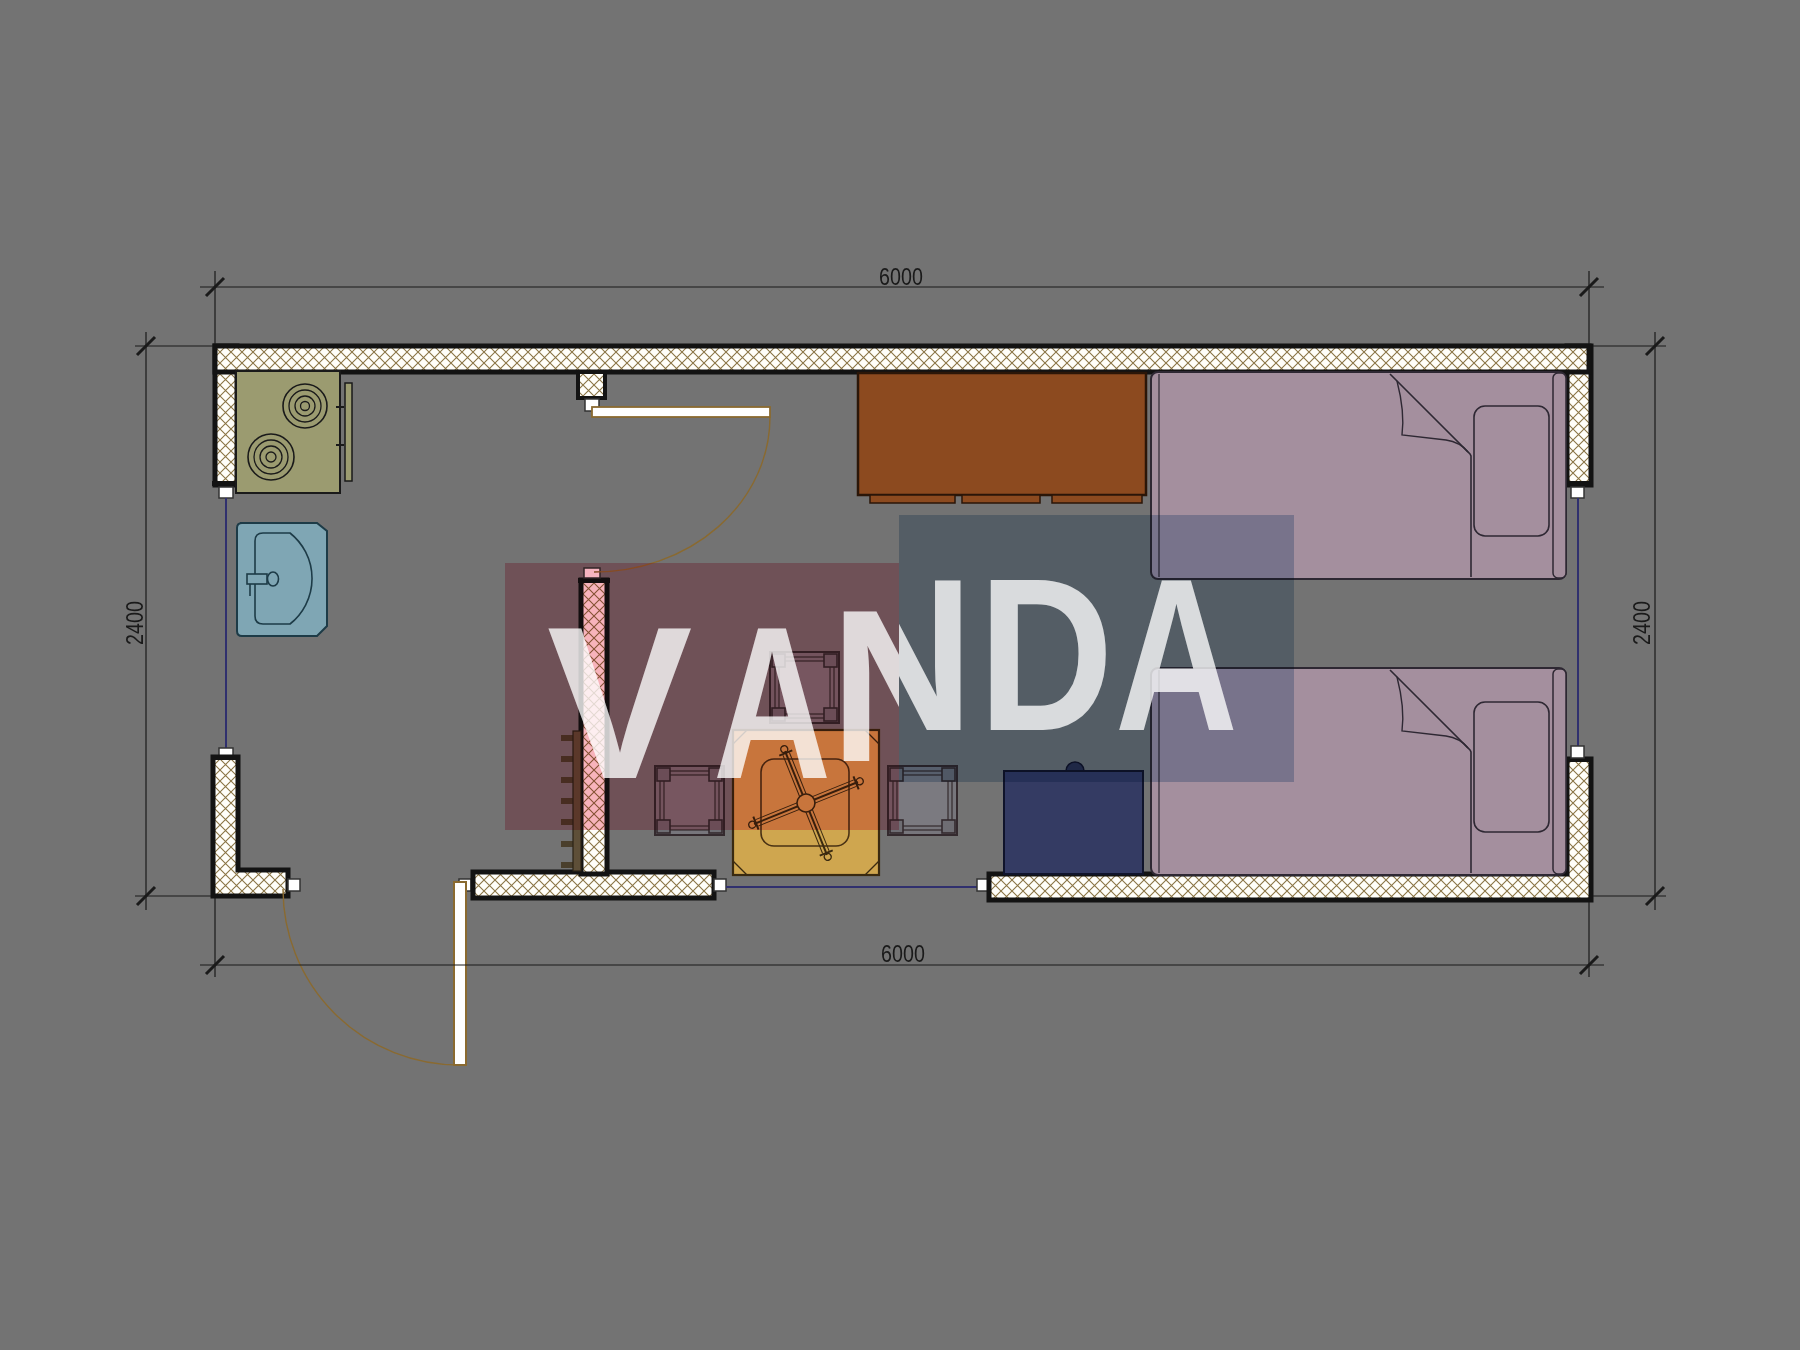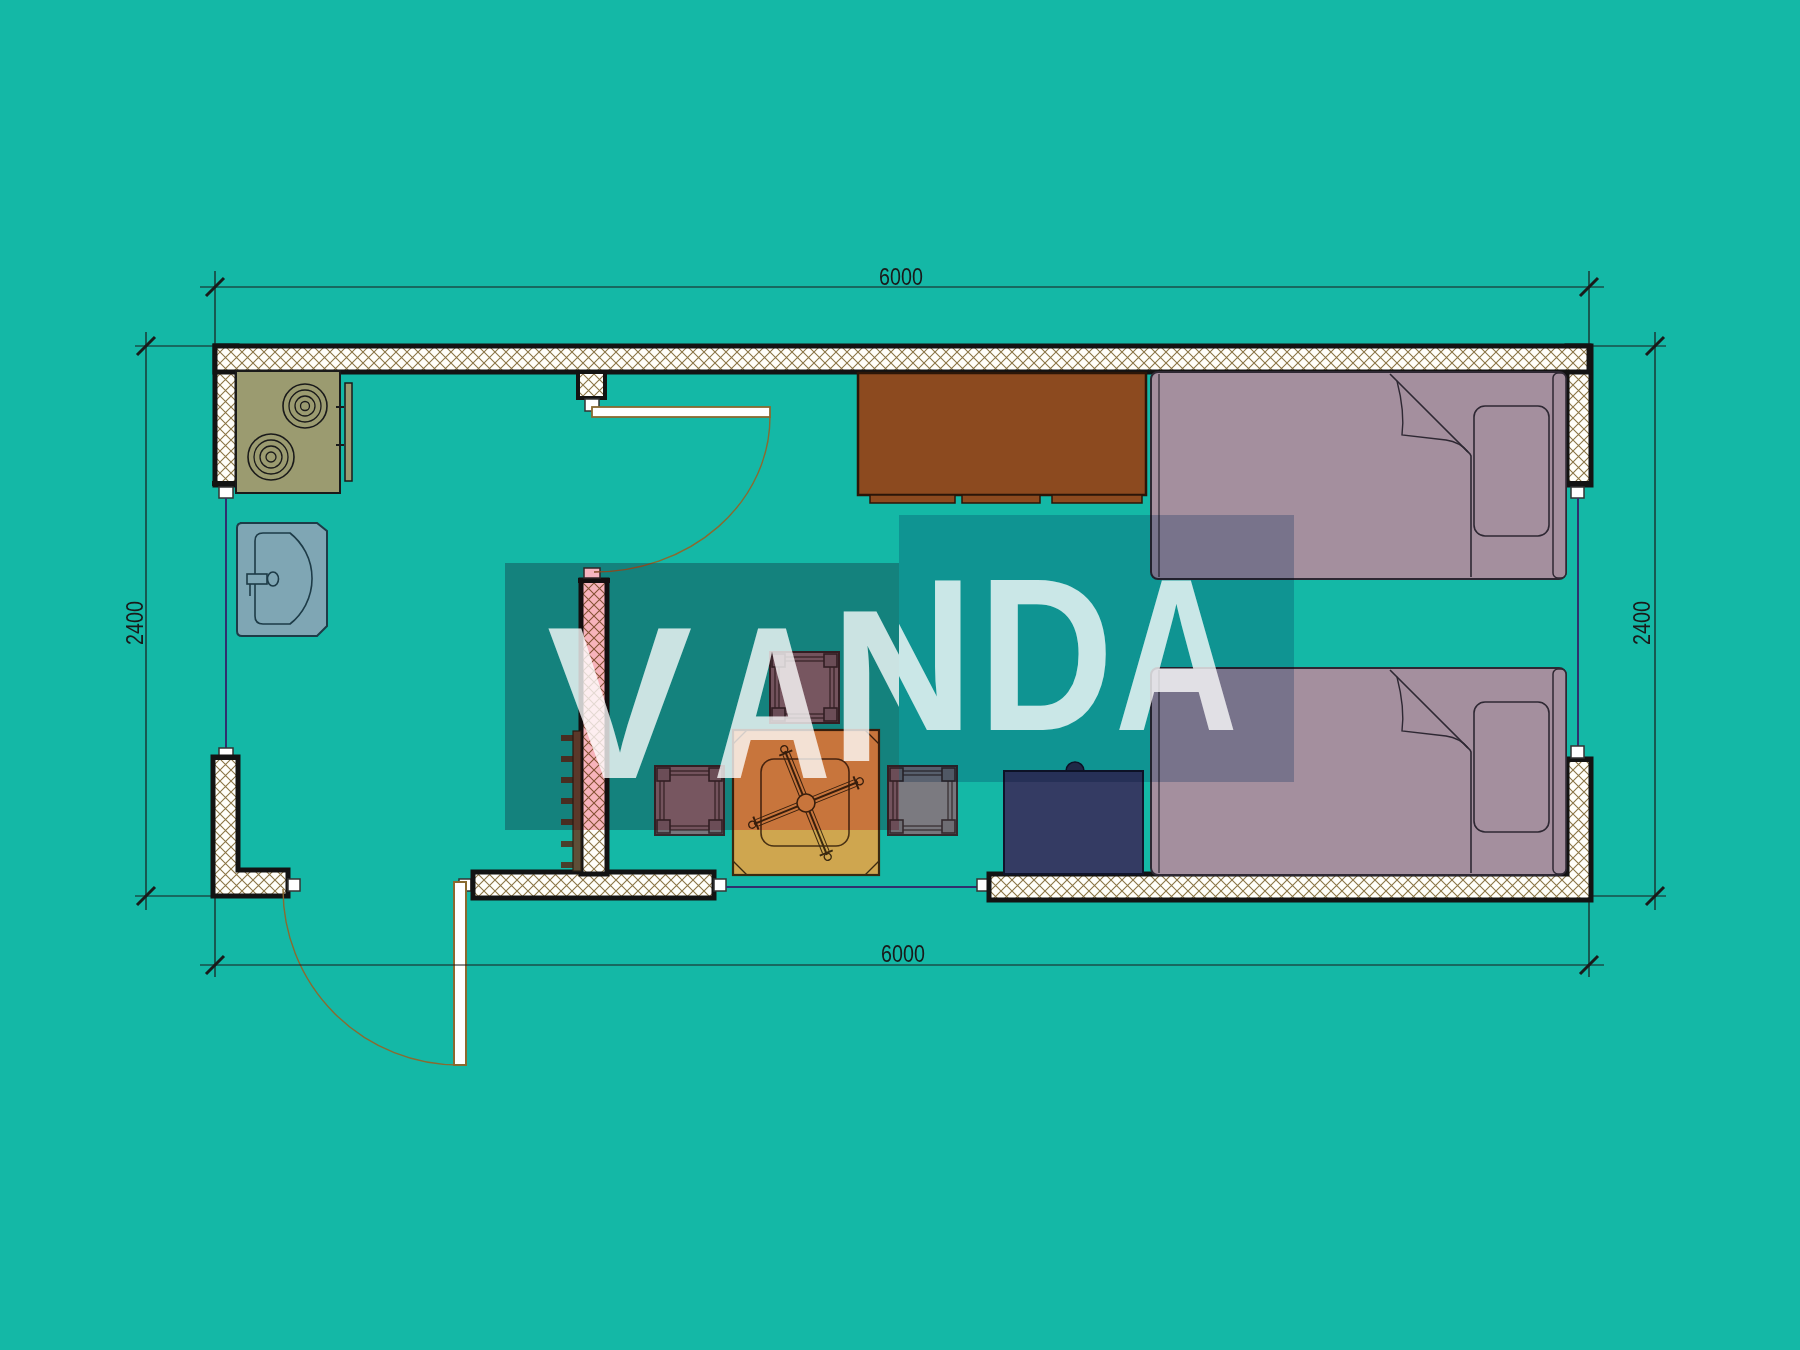--- a/index.html
+++ b/index.html
@@ -1,16 +1,16 @@
 <!DOCTYPE html>
 <html><head>
 <meta charset="utf-8">
 <style>
 html,body{margin:0;padding:0;background:#ffffff;}
-#canvas{position:relative;width:1800px;height:1350px;background:#14b8a6;overflow:hidden;
+#canvas{position:relative;width:1800px;height:1350px;background:#737373;overflow:hidden;
   font-family:"Liberation Sans", sans-serif;}
 svg{position:absolute;left:0;top:0;}
 </style>
 </head>
 <body>
 <div id="canvas">
 <svg width="1800" height="1350" viewBox="0 0 1800 1350">
 <defs>
   <pattern id="hatch" width="11" height="11" patternUnits="userSpaceOnUse">
     <path d="M0,0 L11,11 M11,0 L0,11" stroke="#8a7444" stroke-width="1.1" fill="none"></path>

